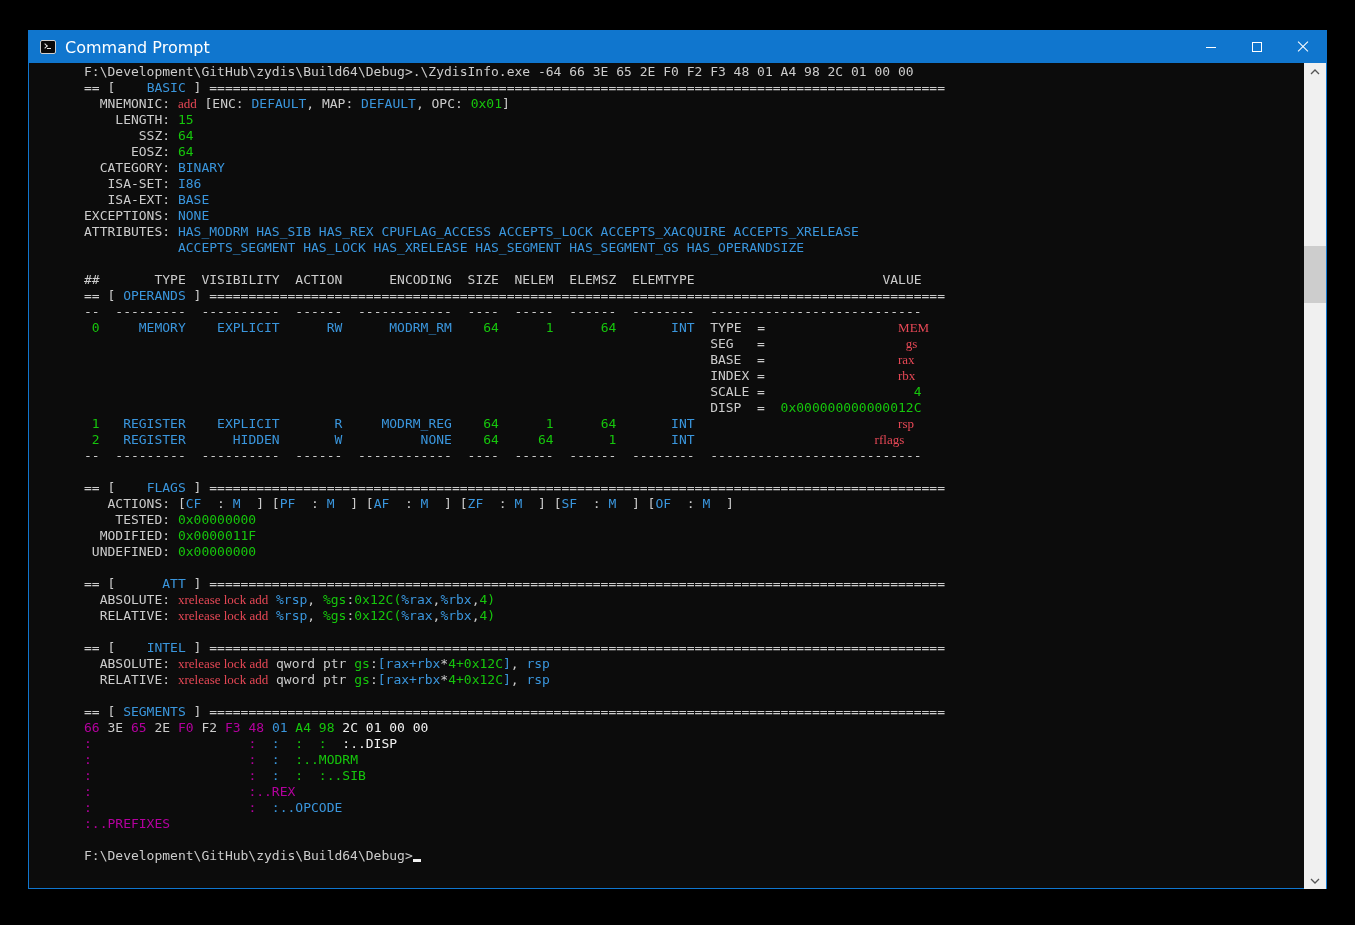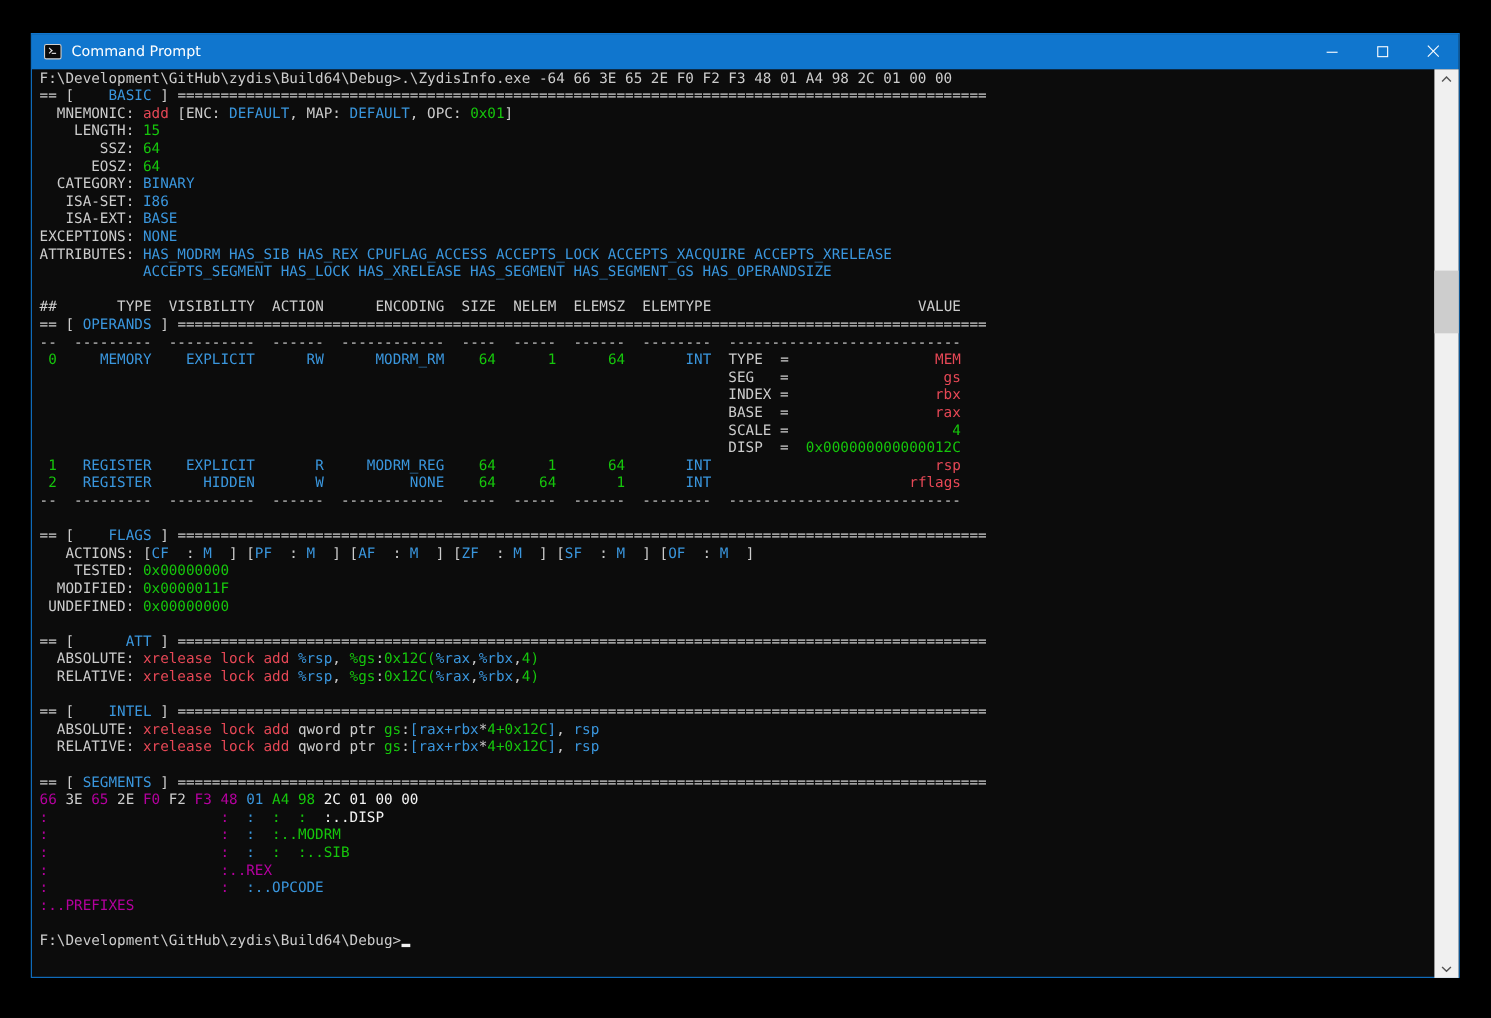--- a/index.html
+++ b/index.html
@@ -8,35 +8,35 @@
   .window{position:absolute;left:28px;top:30px;width:1299px;height:859px;
           box-sizing:border-box;border:1px solid var(--c-border);background:var(--c-consolebg);}
 
   .titlebar{height:32px;background:var(--c-titlebar);display:flex;align-items:center;
             font-family:"DejaVu Sans","Liberation Sans",sans-serif;}
   .tb-icon{width:16px;height:14px;margin-left:11px;background:#0a0a0a;border:1px solid #cfcfcf;
            border-radius:2px;position:relative;box-sizing:border-box;}
   .tb-icon::before{content:"";position:absolute;left:2px;top:3px;width:3px;height:3px;
            border-right:1px solid #e8e8e8;border-bottom:1px solid #e8e8e8;transform:rotate(-45deg);}
   .tb-icon::after{content:"";position:absolute;left:6px;top:7px;width:4px;height:1px;background:#e8e8e8;}
-  .tb-title{color:#fff;font-size:13px;margin-left:9px;flex:1;}
+  .tb-title{color:#fff;font-size:16px;margin-left:9px;flex:1;}
   .tb-btn{width:46px;height:32px;display:flex;align-items:center;justify-content:center;}
   .glyph-min{width:10px;height:1px;background:#fff;}
   .glyph-max{width:8px;height:8px;border:1px solid #fff;}
   .glyph-close{position:relative;width:12px;height:12px;}
   .glyph-close::before,.glyph-close::after{content:"";position:absolute;left:-1px;top:5px;width:14px;height:1px;background:#fff;}
   .glyph-close::before{transform:rotate(45deg);}
   .glyph-close::after{transform:rotate(-45deg);}
 
   .console{display:flex;height:826px;}
   #console-text{flex:1;padding:1px 0 0 7px;font-family:"DejaVu Sans Mono","Liberation Mono",monospace;
                 font-size:13px;line-height:16px;overflow:hidden;}
-  .line{height:16px;white-space:pre;color:var(--t-w);}
+  .line{height:16px;white-space:pre;color:var(--t-w);margin-left:48px;}
   .c-w{color:var(--t-w);} .c-f{color:var(--t-f);} .c-b{color:var(--t-b);}
-  .c-g{color:var(--t-g);text-align:right;} .c-r{color:var(--t-r);} .c-m{color:var(--t-m);}
+  .c-g{color:var(--t-g);text-align:right;} .c-r{color:var(--t-r);font-family:Liberation Serif, serif;} .c-m{color:var(--t-m);}
   .cursor{display:inline-block;width:8px;height:3px;background:var(--t-f);vertical-align:-2px;}
 
   .scrollbar{width:22px;background:var(--c-sbtrack);position:relative;}
   .sb-btn{position:absolute;left:0;width:22px;height:17px;display:flex;align-items:center;justify-content:center;}
   .sb-up{top:0;} .sb-down{bottom:0;}
   .sb-thumb{position:absolute;left:0;top:183px;width:22px;height:57px;background:var(--c-sbthumb);}
 </style>
 </head>
 <body>
 
@@ -70,22 +70,22 @@
           <div class="line"><span class="c-w">   ISA-EXT: </span><span class="c-b">BASE</span></div>
           <div class="line"><span class="c-w">EXCEPTIONS: </span><span class="c-b">NONE</span></div>
           <div class="line"><span class="c-w">ATTRIBUTES: </span><span class="c-b">HAS_MODRM HAS_SIB HAS_REX CPUFLAG_ACCESS ACCEPTS_LOCK ACCEPTS_XACQUIRE ACCEPTS_XRELEASE</span></div>
           <div class="line">            <span class="c-b">ACCEPTS_SEGMENT HAS_LOCK HAS_XRELEASE HAS_SEGMENT HAS_SEGMENT_GS HAS_OPERANDSIZE</span></div>
           <div class="line"></div>
           <div class="line"><span class="c-w">##</span>       <span class="c-w">TYPE</span>  <span class="c-w">VISIBILITY</span>  <span class="c-w">ACTION</span>      <span class="c-w">ENCODING</span>  <span class="c-w">SIZE</span>  <span class="c-w">NELEM</span>  <span class="c-w">ELEMSZ</span>  <span class="c-w">ELEMTYPE</span>                        <span class="c-w">VALUE</span></div>
           <div class="line"><span class="c-w">== [ </span><span class="c-b">OPERANDS</span><span class="c-w"> ] </span><span class="c-w">==============================================================================================</span></div>
           <div class="line"><span class="c-w">--</span>  <span class="c-w">---------</span>  <span class="c-w">----------</span>  <span class="c-w">------</span>  <span class="c-w">------------</span>  <span class="c-w">----</span>  <span class="c-w">-----</span>  <span class="c-w">------</span>  <span class="c-w">--------</span>  <span class="c-w">---------------------------</span></div>
           <div class="line"> <span class="c-g">0</span>     <span class="c-b">MEMORY</span>    <span class="c-b">EXPLICIT</span>      <span class="c-b">RW</span>      <span class="c-b">MODRM_RM</span>    <span class="c-g">64</span>      <span class="c-g">1</span>      <span class="c-g">64</span>       <span class="c-b">INT</span>  <span class="c-w">TYPE  =</span>                 <span class="c-r">MEM</span></div>
           <div class="line">                                                                                <span class="c-w">SEG   =</span>                  <span class="c-r">gs</span></div>
+          <div class="line">                                                                                <span class="c-w">BASE  =</span>                 <span class="c-r">rax</span></div>
           <div class="line">                                                                                <span class="c-w">INDEX =</span>                 <span class="c-r">rbx</span></div>
-          <div class="line">                                                                                <span class="c-w">BASE  =</span>                 <span class="c-r">rax</span></div>
           <div class="line">                                                                                <span class="c-w">SCALE =</span>                   <span class="c-g">4</span></div>
           <div class="line">                                                                                <span class="c-w">DISP  =</span>  <span class="c-g">0x000000000000012C</span></div>
           <div class="line"> <span class="c-g">1</span>   <span class="c-b">REGISTER</span>    <span class="c-b">EXPLICIT</span>       <span class="c-b">R</span>     <span class="c-b">MODRM_REG</span>    <span class="c-g">64</span>      <span class="c-g">1</span>      <span class="c-g">64</span>       <span class="c-b">INT</span>                          <span class="c-r">rsp</span></div>
           <div class="line"> <span class="c-g">2</span>   <span class="c-b">REGISTER</span>      <span class="c-b">HIDDEN</span>       <span class="c-b">W</span>          <span class="c-b">NONE</span>    <span class="c-g">64</span>     <span class="c-g">64</span>       <span class="c-g">1</span>       <span class="c-b">INT</span>                       <span class="c-r">rflags</span></div>
           <div class="line"><span class="c-w">--</span>  <span class="c-w">---------</span>  <span class="c-w">----------</span>  <span class="c-w">------</span>  <span class="c-w">------------</span>  <span class="c-w">----</span>  <span class="c-w">-----</span>  <span class="c-w">------</span>  <span class="c-w">--------</span>  <span class="c-w">---------------------------</span></div>
           <div class="line"></div>
           <div class="line"><span class="c-w">== [</span>    <span class="c-b">FLAGS</span><span class="c-w"> ] </span><span class="c-w">==============================================================================================</span></div>
           <div class="line"><span class="c-w">   ACTIONS: [</span><span class="c-b">CF</span><span class="c-w">  : </span><span class="c-b">M</span><span class="c-w">  ] [</span><span class="c-b">PF</span><span class="c-w">  : </span><span class="c-b">M</span><span class="c-w">  ] [</span><span class="c-b">AF</span><span class="c-w">  : </span><span class="c-b">M</span><span class="c-w">  ] [</span><span class="c-b">ZF</span><span class="c-w">  : </span><span class="c-b">M</span><span class="c-w">  ] [</span><span class="c-b">SF</span><span class="c-w">  : </span><span class="c-b">M</span><span class="c-w">  ] [</span><span class="c-b">OF</span><span class="c-w">  : </span><span class="c-b">M</span><span class="c-w">  ]</span></div>
           <div class="line"><span class="c-w">    TESTED: </span><span class="c-g">0x00000000</span></div>
           <div class="line"><span class="c-w">  MODIFIED: </span><span class="c-g">0x0000011F</span></div>

